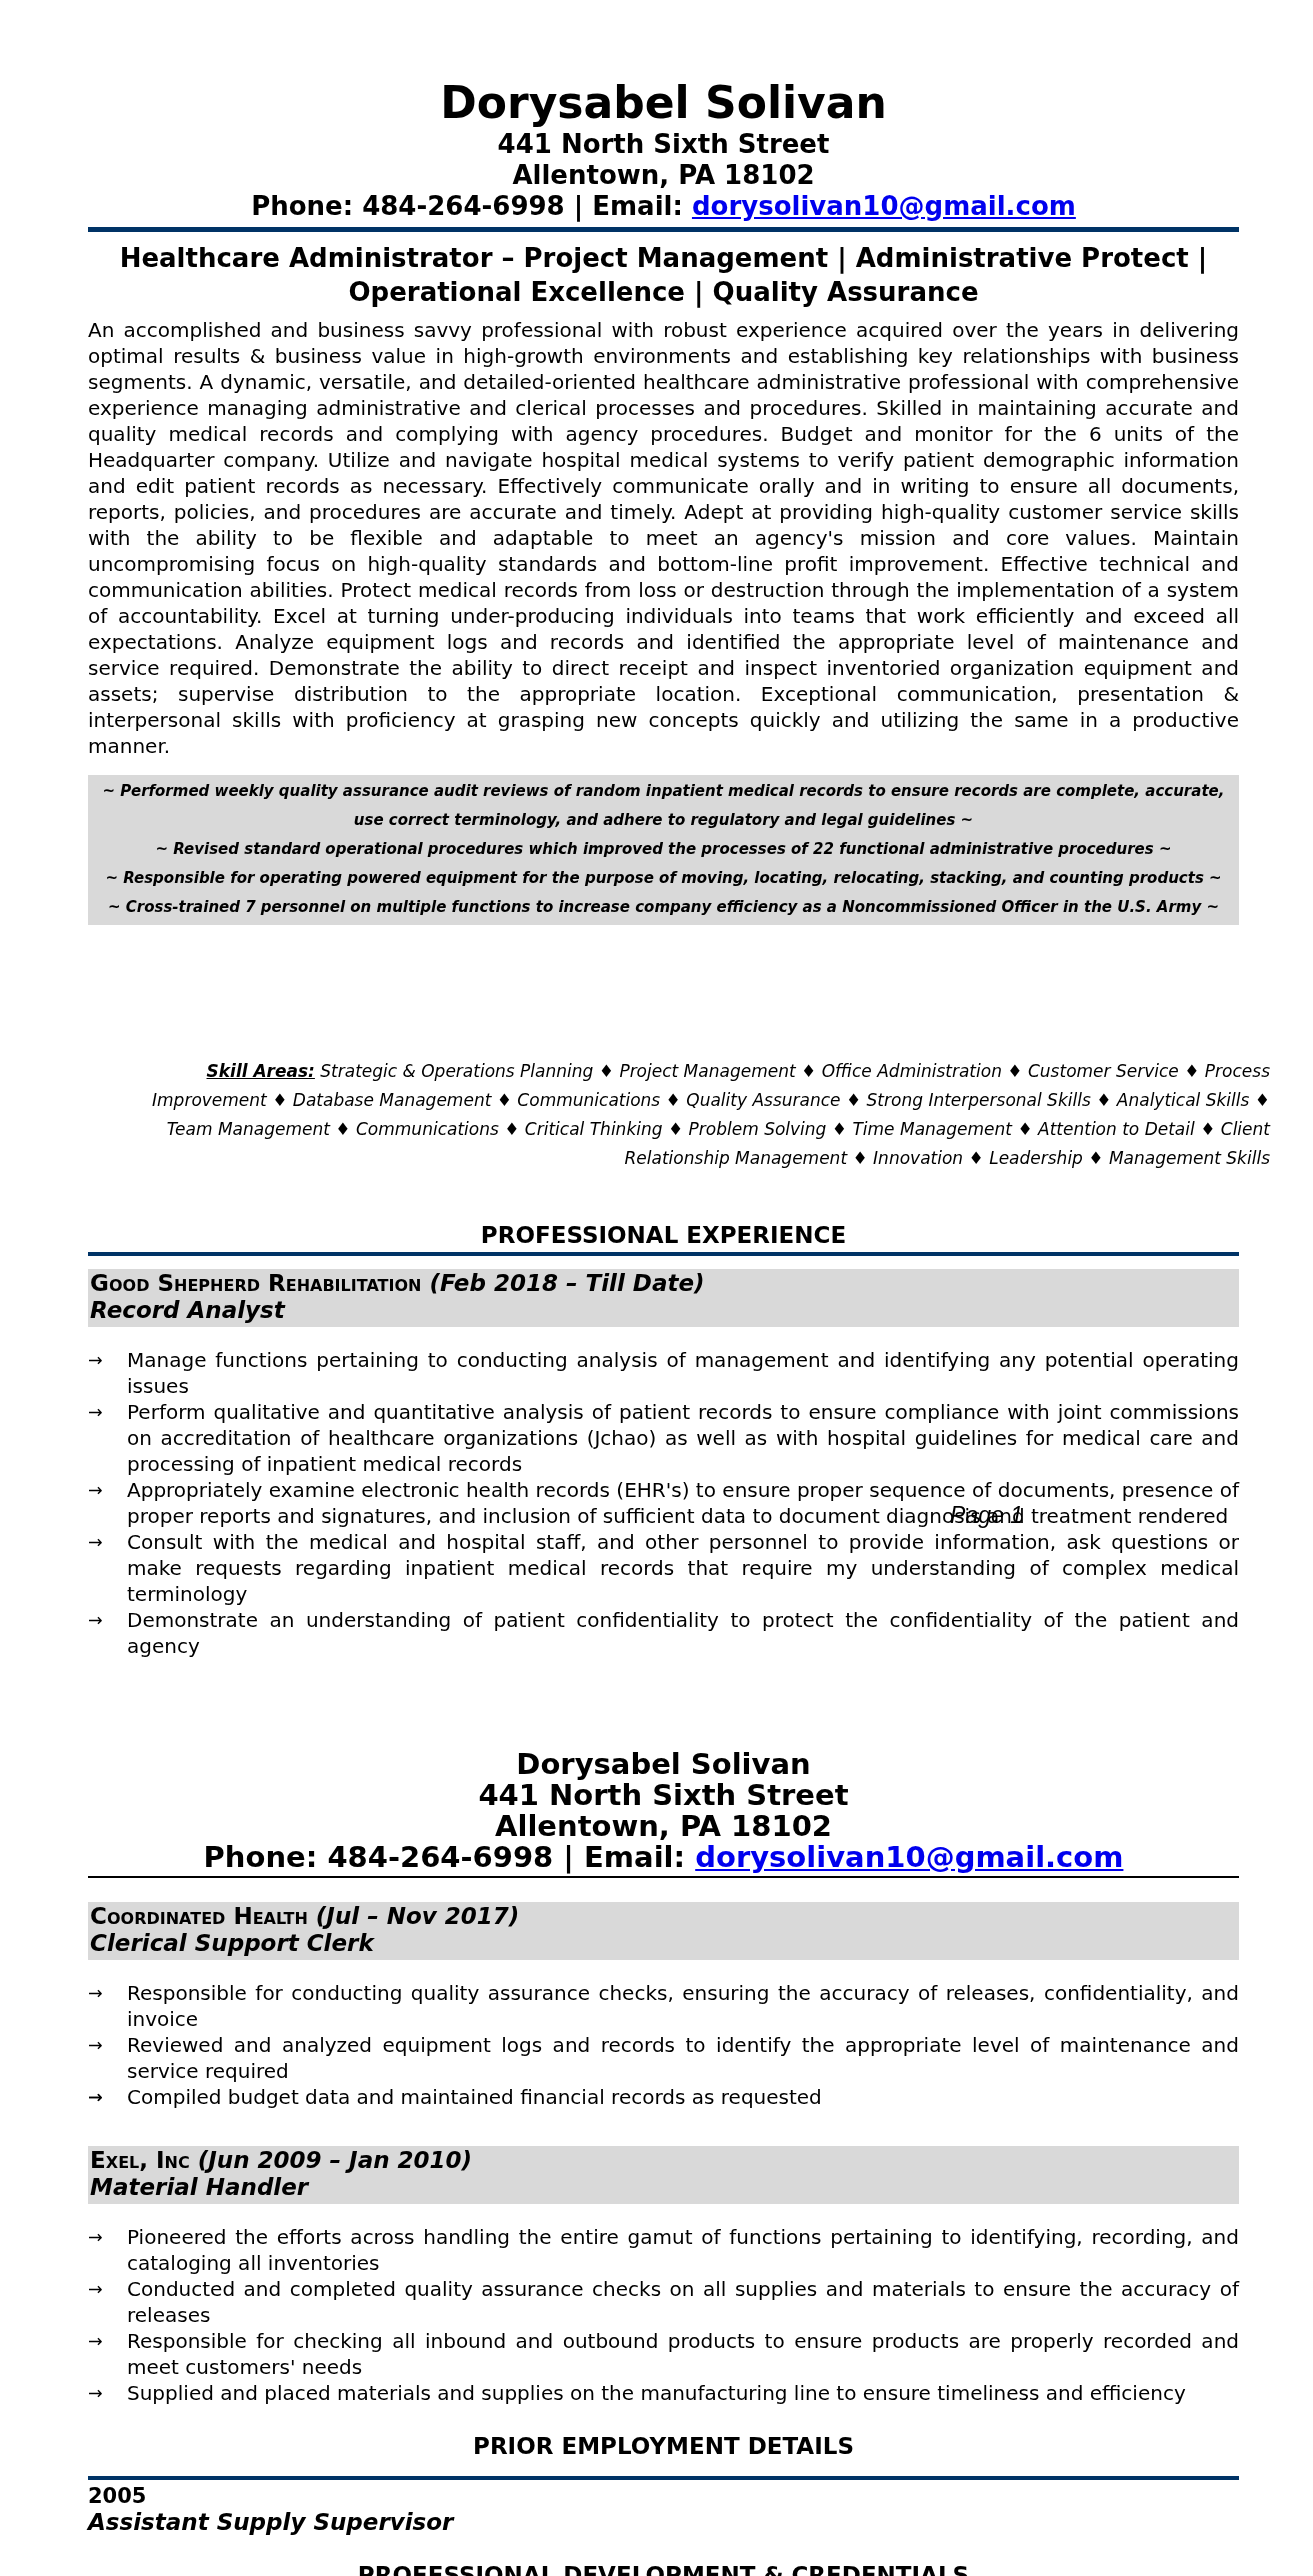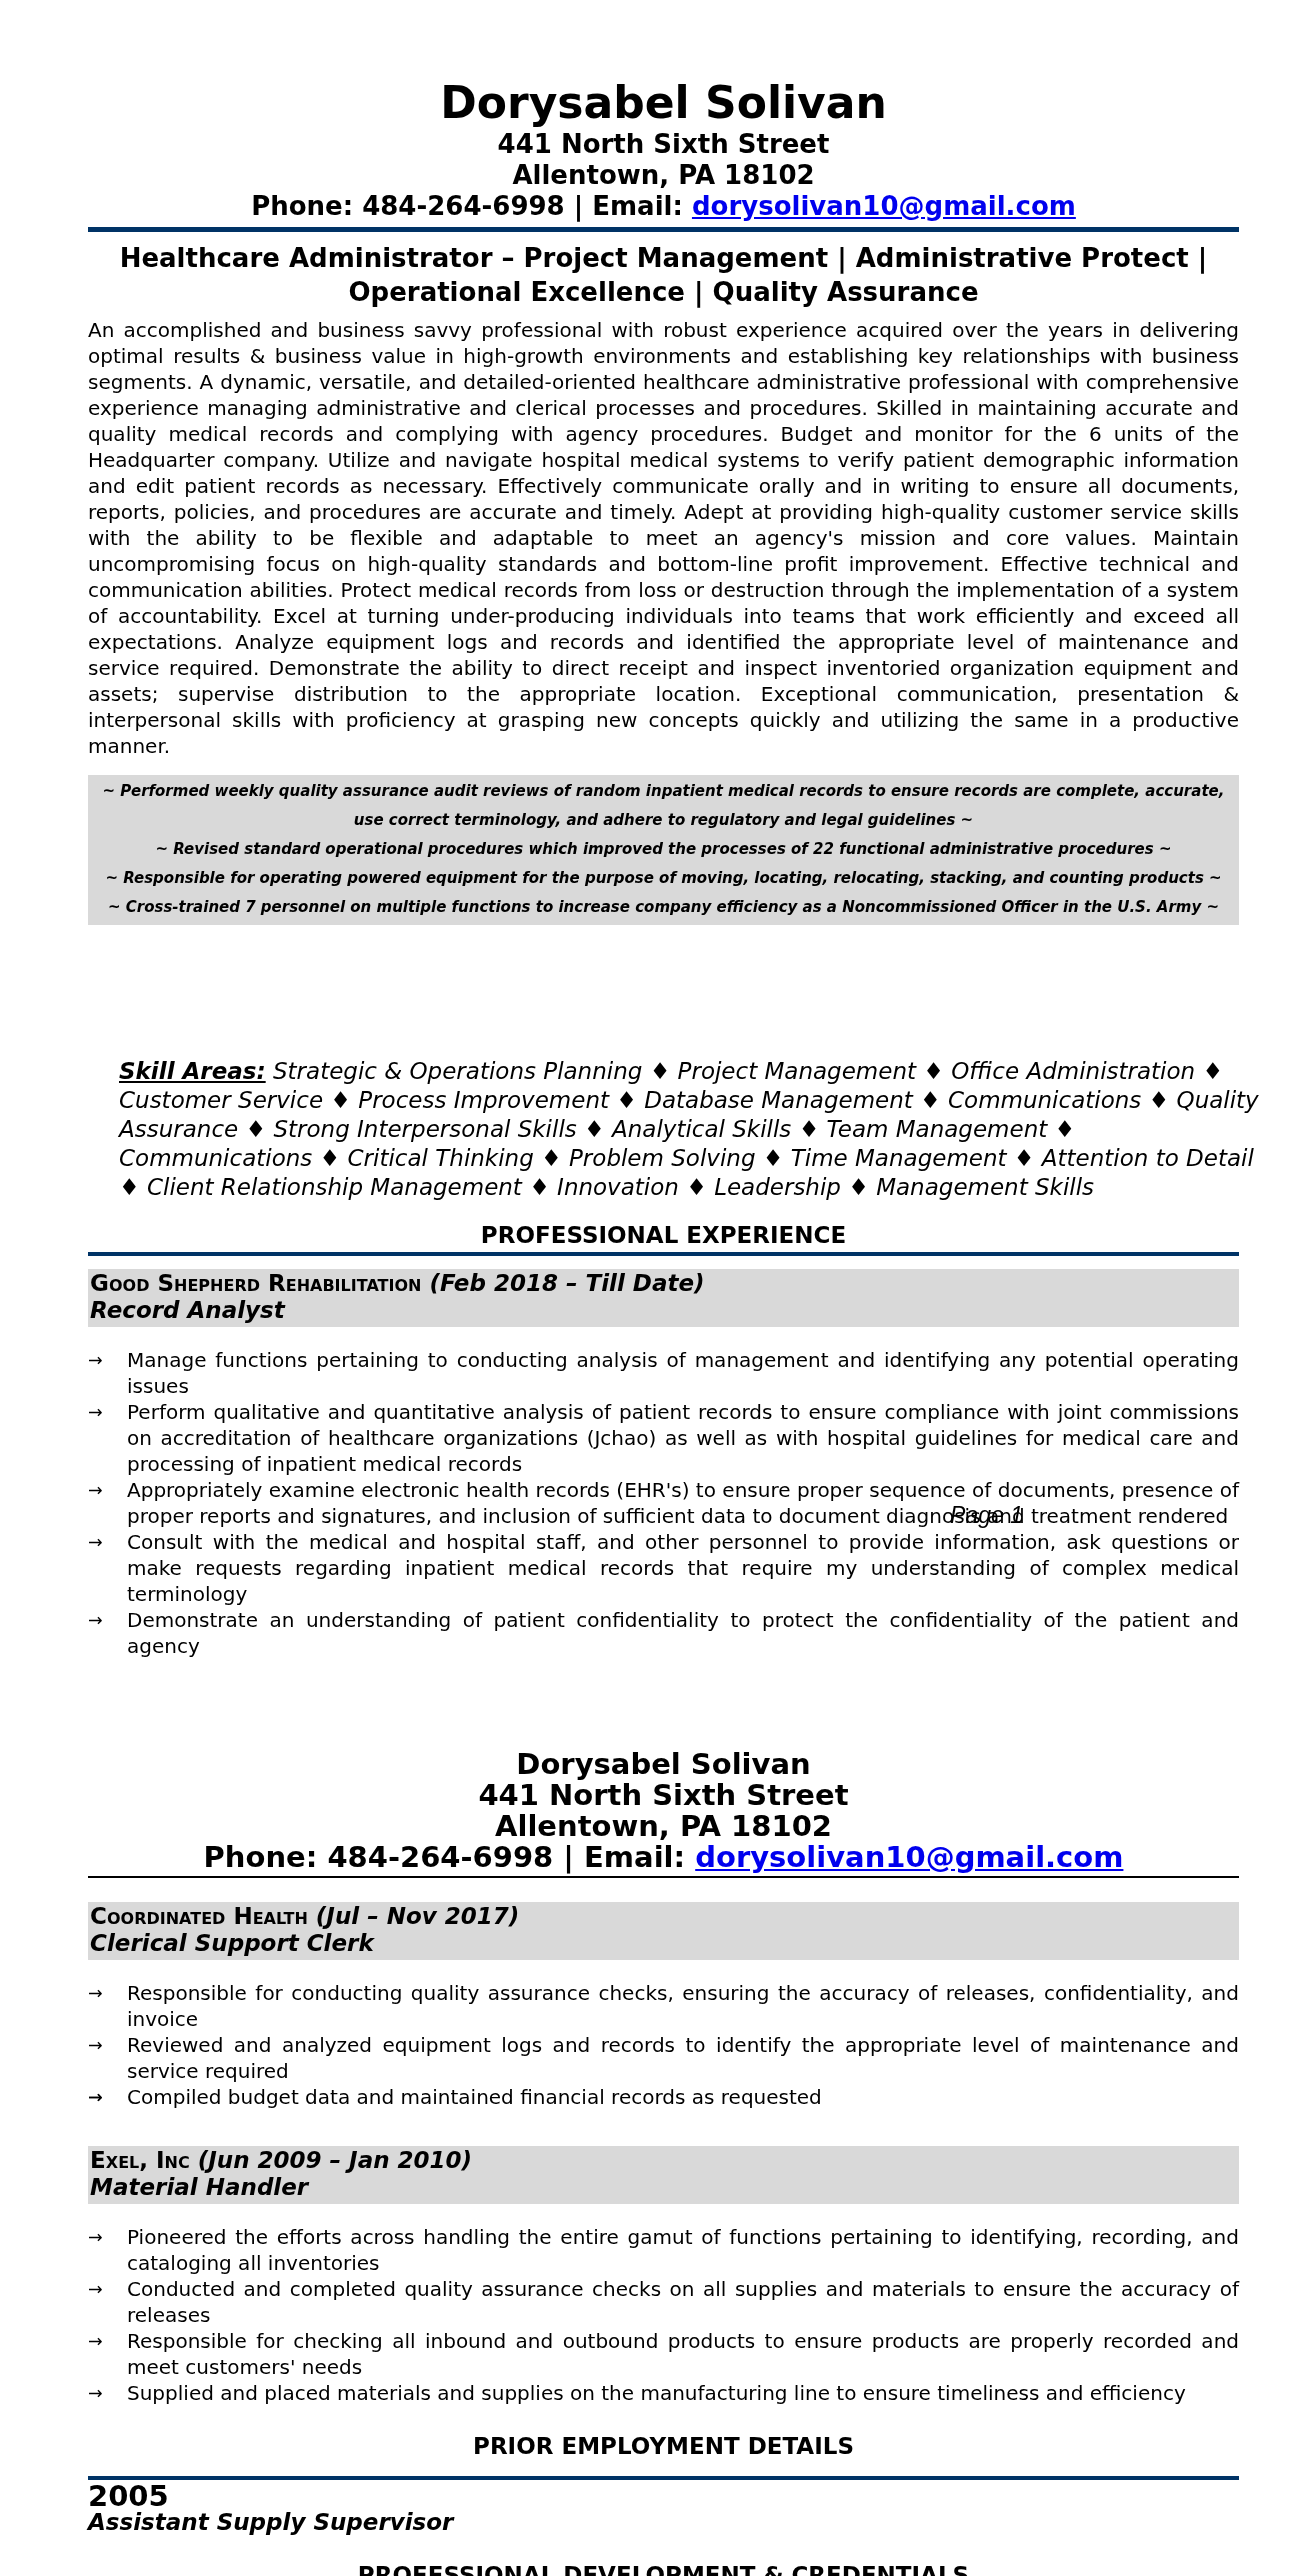--- a/index.html
+++ b/index.html
@@ -19,42 +19,42 @@
   .rule-navy-thin { height: 3.6px; background: #003366; }
   .rule-black { height: 2.1px; background: #000; }
 
   .headline { font-size: 26px; font-weight: bold; line-height: 34px; text-align: center; }
   .summary { font-size: 20px; line-height: 26px; text-align: justify; text-align-last: left; }
 
   .achieve { background: #d9d9d9; padding: 2.1px 0 3.1px 0; }
   .achieve p { margin: 0; font-size: 15px; font-weight: bold; font-style: italic;
                line-height: 29px; text-align: center; padding: 0 10.3px; }
 
-  .skills { font-size: 23px; font-style: italic; line-height: 29px; text-align: left; padding: 0 31px; }
+  .skills { font-size: 17px; font-style: italic; line-height: 29px; text-align: right; padding: 0 31px; }
   .skills .lbl { font-weight: bold; text-decoration: underline; }
 
   .sec-title { font-size: 23px; font-weight: bold; text-align: center; line-height: 29px; }
 
   .job-head { background: #d9d9d9; padding: 1px 2.1px 3.1px 2.1px; }
   .job-line1 { font-size: 23px; font-weight: bold; line-height: 27px; }
   .company { font-variant: small-caps; }
   .dates { font-style: italic; }
   .job-title { font-size: 23px; font-weight: bold; font-style: italic; line-height: 27px; }
 
   ul.bullets { list-style: none; margin: 0; padding: 0; }
   ul.bullets li { position: relative; padding-left: 39px; font-size: 20px; line-height: 26px;
                   text-align: justify; text-align-last: left; }
   ul.bullets li .arrow { position: absolute; left: 0; top: 0; font-size: 17.5px; }
 
   .pagelabel { position: absolute; right: 75px; font-family: "Liberation Sans", sans-serif;
                font-style: italic; font-size: 23px; }
 
   .name2 { font-size: 29px; font-weight: bold; line-height: 31px; }
 
-  .prior-year { font-size: 29px; font-weight: bold; line-height: 26px; }
+  .prior-year { font-size: 21px; font-weight: bold; line-height: 26px; }
   .prior-title { font-size: 23px; font-weight: bold; font-style: italic; line-height: 26px; }
 </style>
 </head>
 <body>
 
 <div class="page p1">
 
   <div class="content center" style="top:77px;">
     <div class="name1">Dorysabel Solivan</div>
     <div class="addr">441 North Sixth Street</div>

